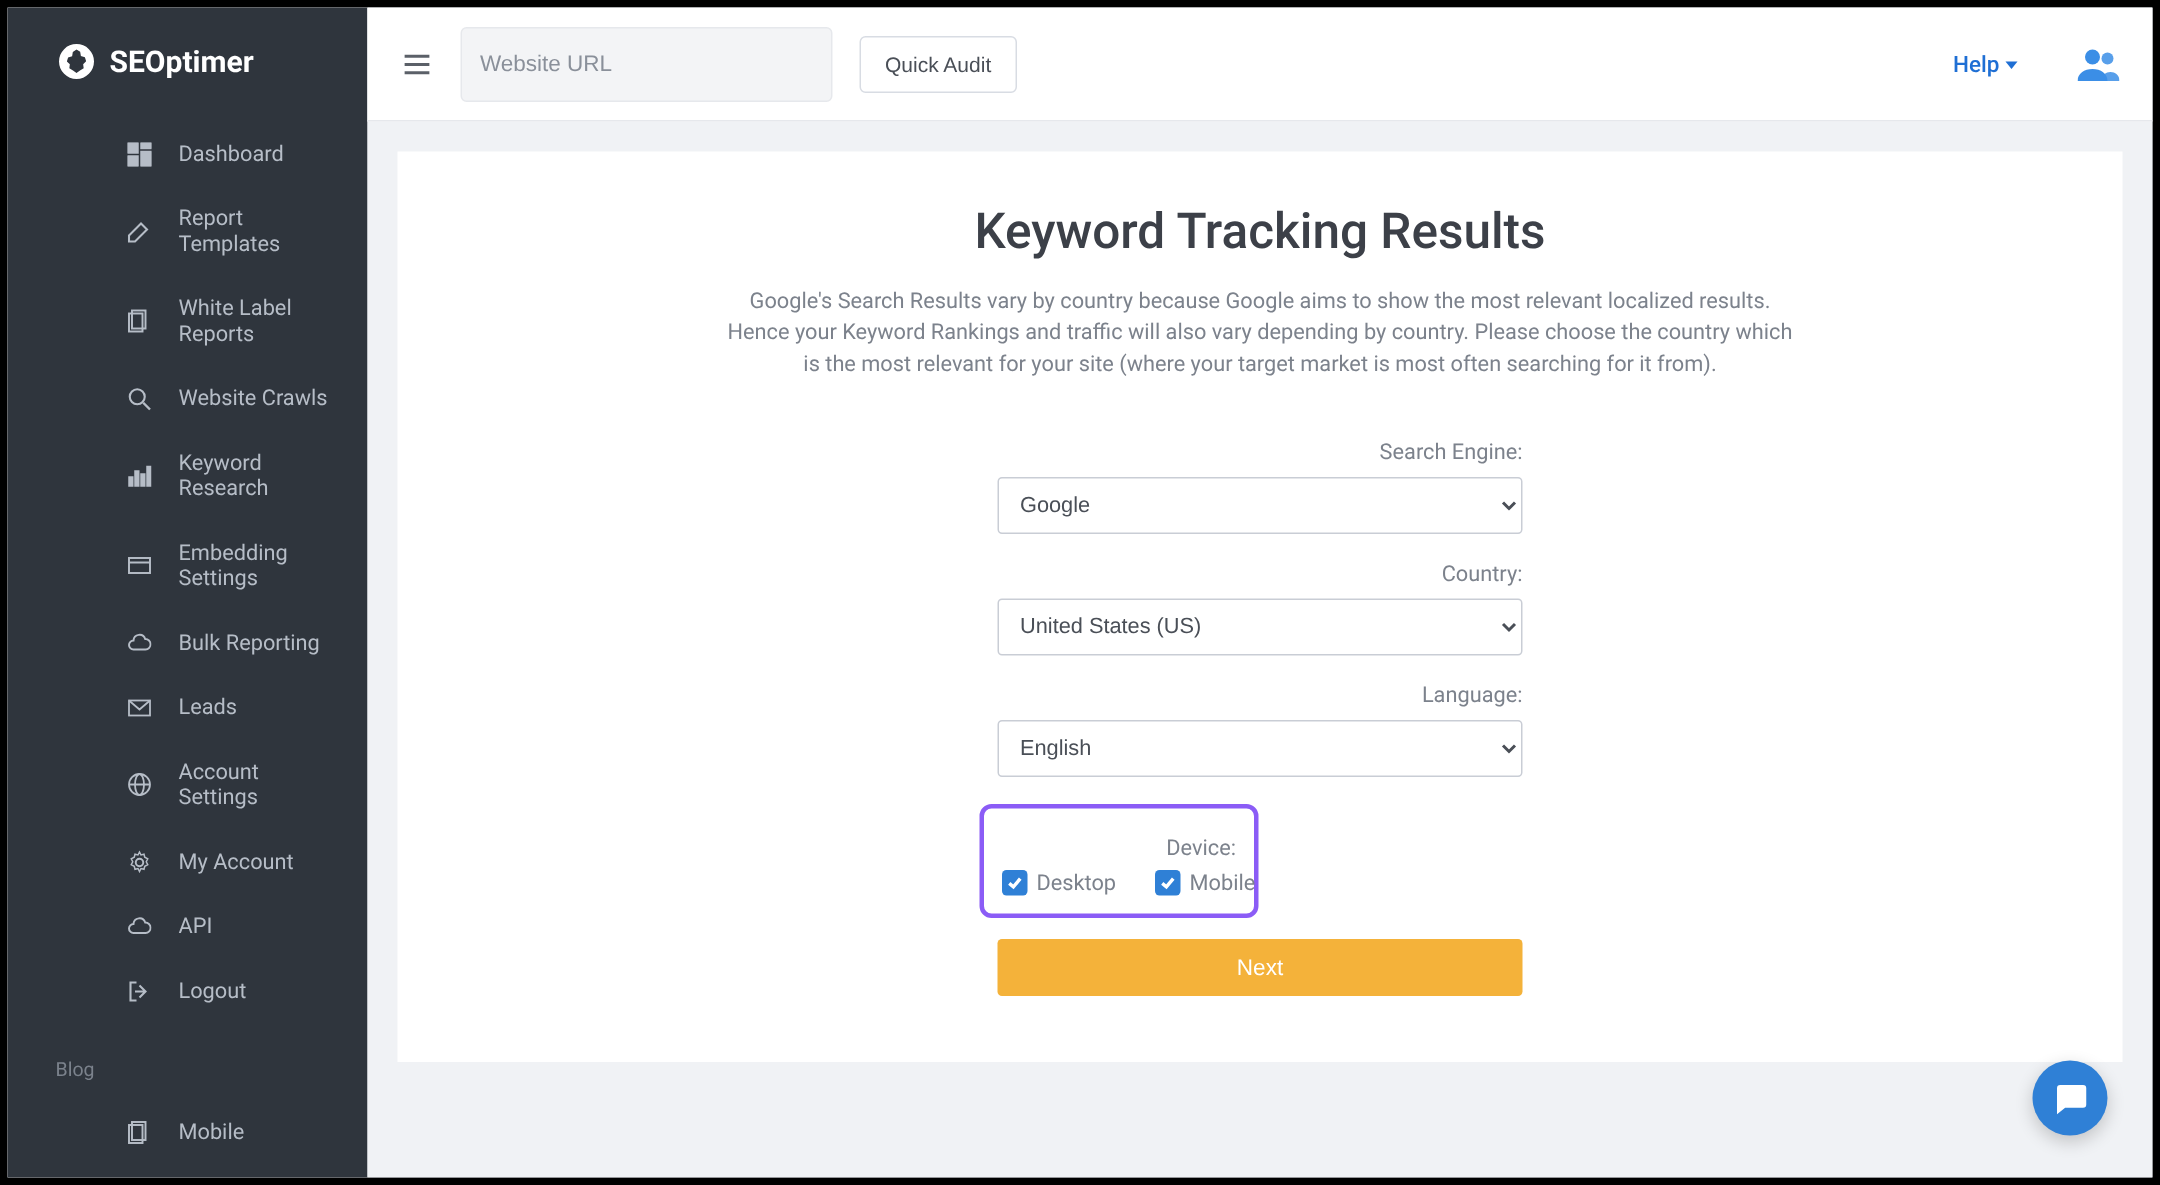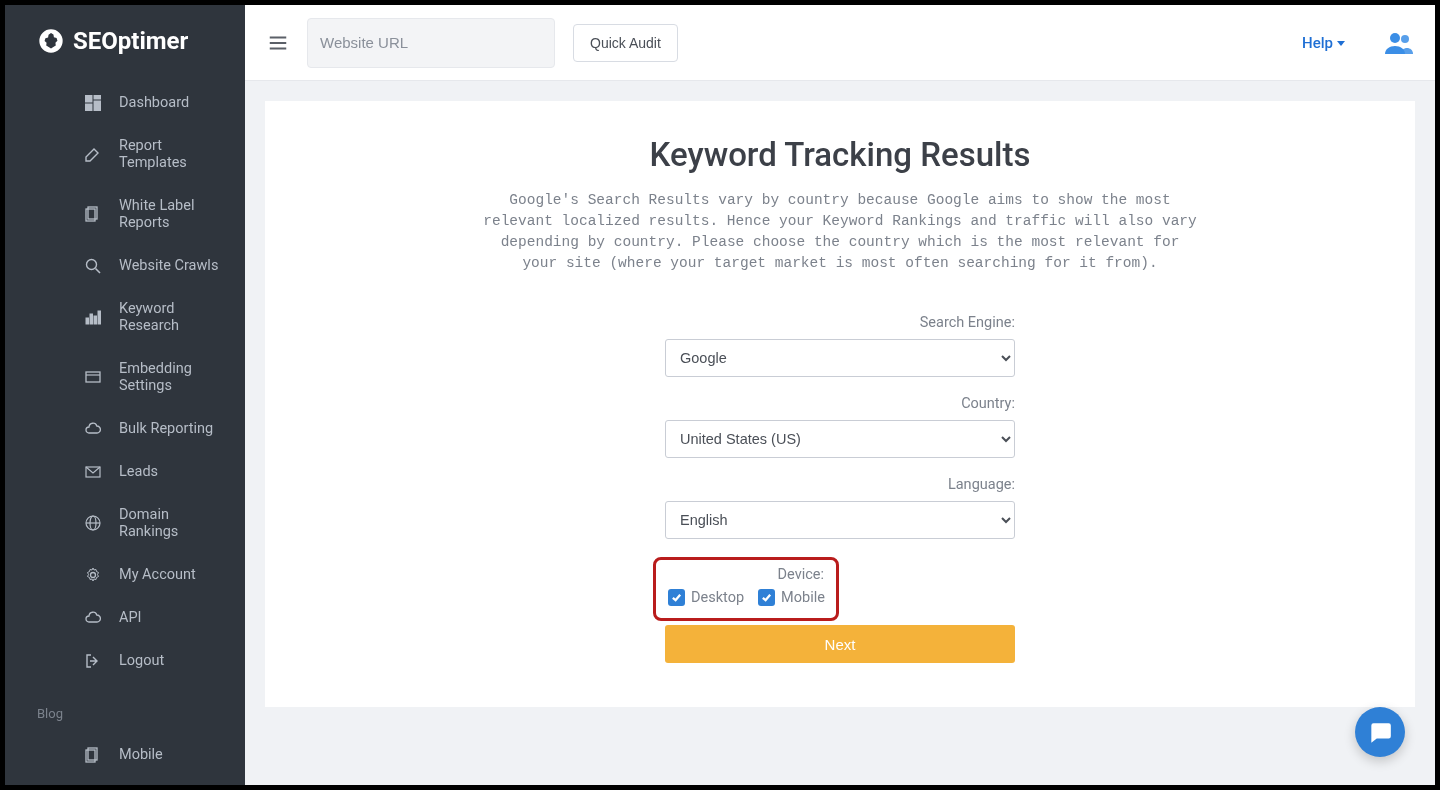--- a/index.html
+++ b/index.html
@@ -30,21 +30,21 @@
       flex-shrink: 0;
       overflow-y: auto;
     }
     .brand {
       display: flex;
       align-items: center;
       gap: 8px;
       padding: 22px 24px 22px 32px;
       color: #fff;
       font-weight: 700;
-      font-size: 24px;
+      font-size: 20px;
     }
     .brand svg { width: 28px; height: 28px; flex-shrink: 0; }
     .nav { list-style: none; padding: 4px 0; }
     .nav-item {
       display: flex;
       align-items: center;
       gap: 18px;
       padding: 13px 20px 13px 32px;
       color: #b6bdc7;
       font-size: 14.5px;
@@ -126,21 +126,20 @@
       color: #3c4048;
       margin-bottom: 16px;
     }
     .page-desc {
       text-align: center;
       max-width: 720px;
       margin: 0 auto 40px;
       font-size: 14.5px;
       line-height: 1.45;
       color: #7c828c;
-      font-family: Liberation Mono, monospace;
     }
     .form {
       width: 350px;
       margin: 0 auto;
     }
     .form-group { margin-bottom: 18px; }
     .form-label {
       display: block;
       font-size: 14.5px;
       color: #7c828c;
@@ -151,30 +150,30 @@
       width: 100%;
       height: 38px;
       border: 1px solid #c9cdd5;
       border-radius: 3px;
       background: #fff;
       padding: 0 10px;
       font-size: 14.5px;
       color: #4a4f57;
     }
     .device-box {
-      border: 3px solid #b91c1c;
+      border: 3px solid #8b5cf6;
       border-radius: 8px;
-      padding: 6px 12px 12px;
-      margin-bottom: 4px;
+      padding: 18px 12px 12px;
+      margin-bottom: 14px;
       width: 186px;
       margin-left: -12px;
     }
     .device-options {
       display: flex;
-      gap: 14px;
+      gap: 26px;
       margin-top: 6px;
       align-items: center;
       text-align: right;
     }
     .chk-wrap { display: flex; align-items: center; gap: 6px; cursor: pointer; }
     .chk {
       width: 17px;
       height: 17px;
       border-radius: 3px;
       background: #2f80d6;
@@ -282,21 +281,21 @@
             <polyline points="1,3 8,9 15,3" fill="none" stroke-width="1.2"></polyline>
           </svg>
         <span>Leads</span>
       </li>
       <li class="nav-item">
         <svg class="nav-icon" viewBox="0 0 16 16">
             <circle cx="8" cy="8" r="7" fill="none" stroke-width="1.2"></circle>
             <ellipse cx="8" cy="8" rx="3" ry="7" fill="none" stroke-width="1.2"></ellipse>
             <line x1="1" y1="8" x2="15" y2="8" stroke-width="1.2"></line>
           </svg>
-        <span>Domain Rankings</span>
+        <span>Account Settings</span>
       </li>
       <li class="nav-item">
         <svg class="nav-icon" viewBox="0 0 16 16">
             <circle cx="8" cy="8" r="2.5" fill="none" stroke-width="1.3"></circle>
             <path d="M8 1l1 2 2-.5.5 2 2 1-1 2 1 2-2 1-.5 2-2-.5-1 2-1-2-2 .5-.5-2-2-1 1-2-1-2 2-1 .5-2 2 .5 1-2z" fill="none" stroke-width="1"></path>
           </svg>
         <span>My Account</span>
       </li>
       <li class="nav-item">
         <svg class="nav-icon" viewBox="0 0 16 16">

